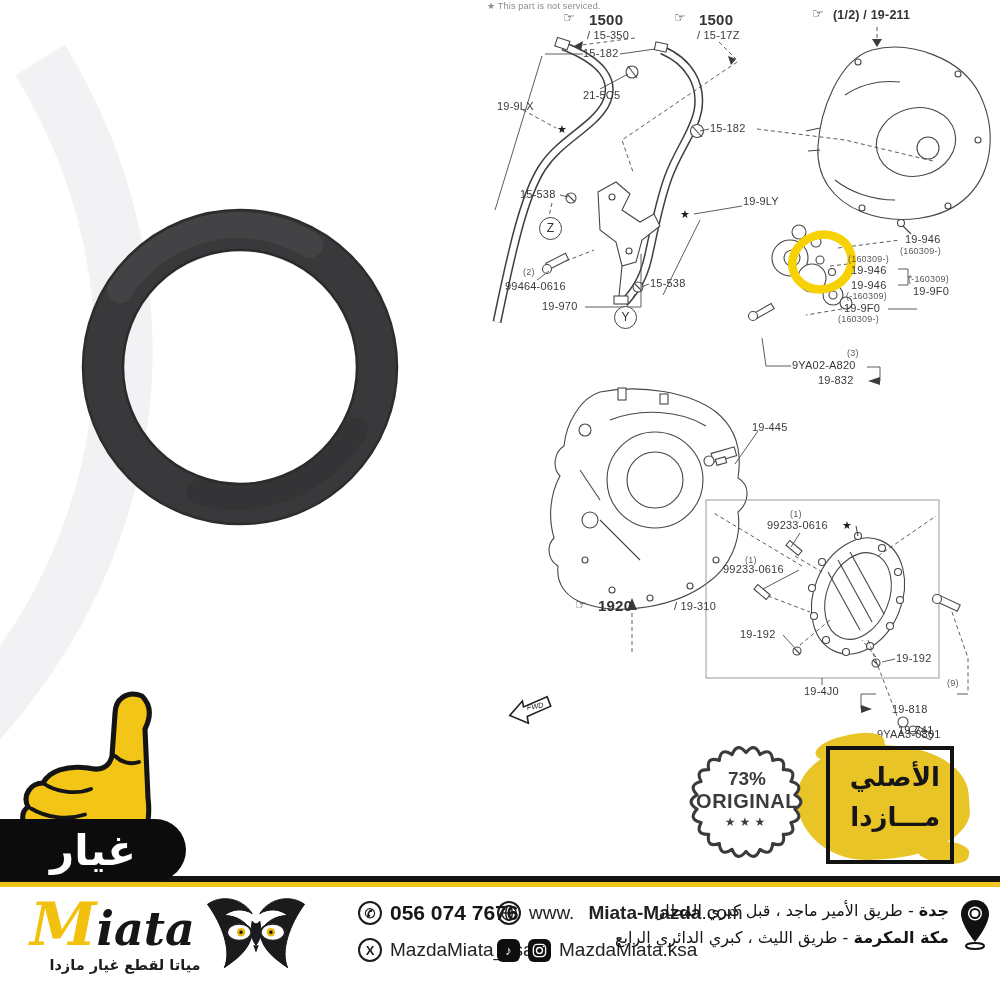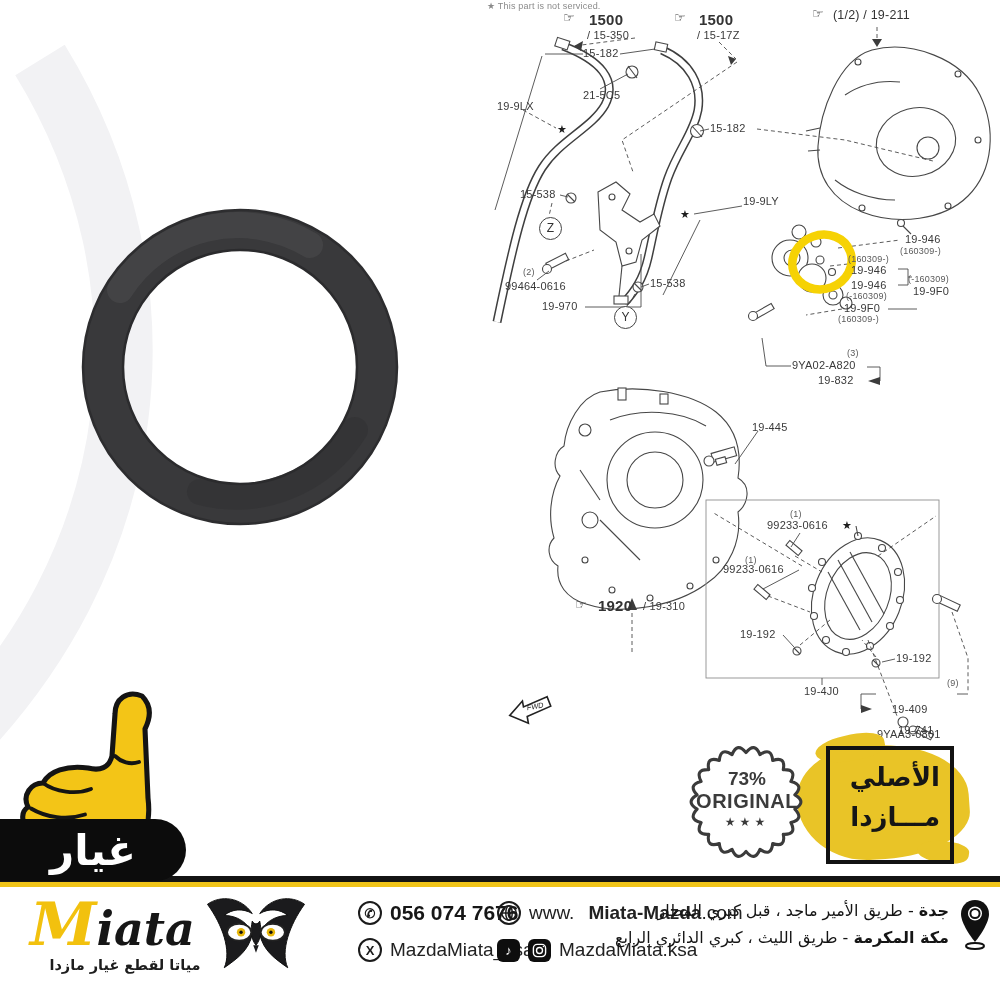--- a/index.html
+++ b/index.html
@@ -4,21 +4,21 @@
 <style>
   html,body{margin:0;padding:0;background:#888;}
   #canvas{position:relative;width:1000px;height:1000px;background:#ffffff;overflow:hidden;
           font-family:"Liberation Sans",sans-serif;margin:0 auto;}
   svg{display:block}
   #art{position:absolute;left:0;top:0;}
   
   .lbl{position:absolute;font-size:11px;color:#3a3a3a;white-space:nowrap;letter-spacing:.2px;}
   .s9{font-size:9px;color:#5a5a5a;}
   .big{font-size:15px;font-weight:600;color:#333;}
-  .med{font-size:12.5px;font-weight:400;color:#333;}
+  .med{font-size:12.5px;font-weight:700;color:#333;}
   .note{font-size:9px;color:#8a8a8a;}
   .hand{position:absolute;font-size:13px;color:#333;}
   .starm{position:absolute;font-size:11px;color:#1d1d1d;}
   .cletter{position:absolute;width:21px;height:21px;border:1.3px solid #444;border-radius:50%;
            background:#fff;text-align:center;line-height:21px;font-size:12px;color:#333;}
   
   .like-banner{position:absolute;left:0;top:819px;width:186px;height:62px;background:#0c0c0c;
      border-radius:0 36px 36px 0;display:flex;align-items:center;justify-content:center;
      color:#fff;font-family:"DejaVu Sans",sans-serif;font-weight:bold;font-size:42px;z-index:6;}
   #thumb{position:absolute;left:10px;top:690px;z-index:5;}
@@ -301,24 +301,24 @@
   <div class="lbl" style="left:752px;top:421px">19-445</div>
   <div class="lbl s9" style="left:790px;top:509px">(1)</div>
   <div class="lbl" style="left:767px;top:519px">99233-0616</div>
   <div class="lbl s9" style="left:745px;top:555px">(1)</div>
   <div class="lbl" style="left:723px;top:563px">99233-0616</div>
   <div class="lbl" style="left:740px;top:628px">19-192</div>
   <div class="lbl" style="left:896px;top:652px">19-192</div>
   <div class="lbl" style="left:804px;top:685px">19-4J0</div>
   <div class="lbl s9" style="left:947px;top:678px">(9)</div>
   <div class="lbl" style="left:877px;top:728px">9YAA3-0801</div>
-  <div class="lbl" style="left:892px;top:703px">19-409</div>
+  <div class="lbl" style="left:892px;top:703px">19-818</div>
   <div class="lbl" style="left:898px;top:724px">19-741</div>
   <div class="lbl big" style="left:598px;top:597px">1920</div>
-  <div class="lbl" style="left:643px;top:600px">/ 19-310</div>
+  <div class="lbl" style="left:674px;top:600px">/ 19-310</div>
 
   <div class="cletter" style="left:539px;top:217px">Z</div>
   <div class="cletter" style="left:614px;top:306px">Y</div>
 
   <span class="hand" style="left:563px;top:10px">☞</span>
   <span class="hand" style="left:674px;top:10px">☞</span>
   <span class="hand" style="left:812px;top:6px">☞</span>
   <span class="hand" style="left:575px;top:597px">☞</span>
 
   <span class="starm" style="left:557px;top:123px">★</span>

